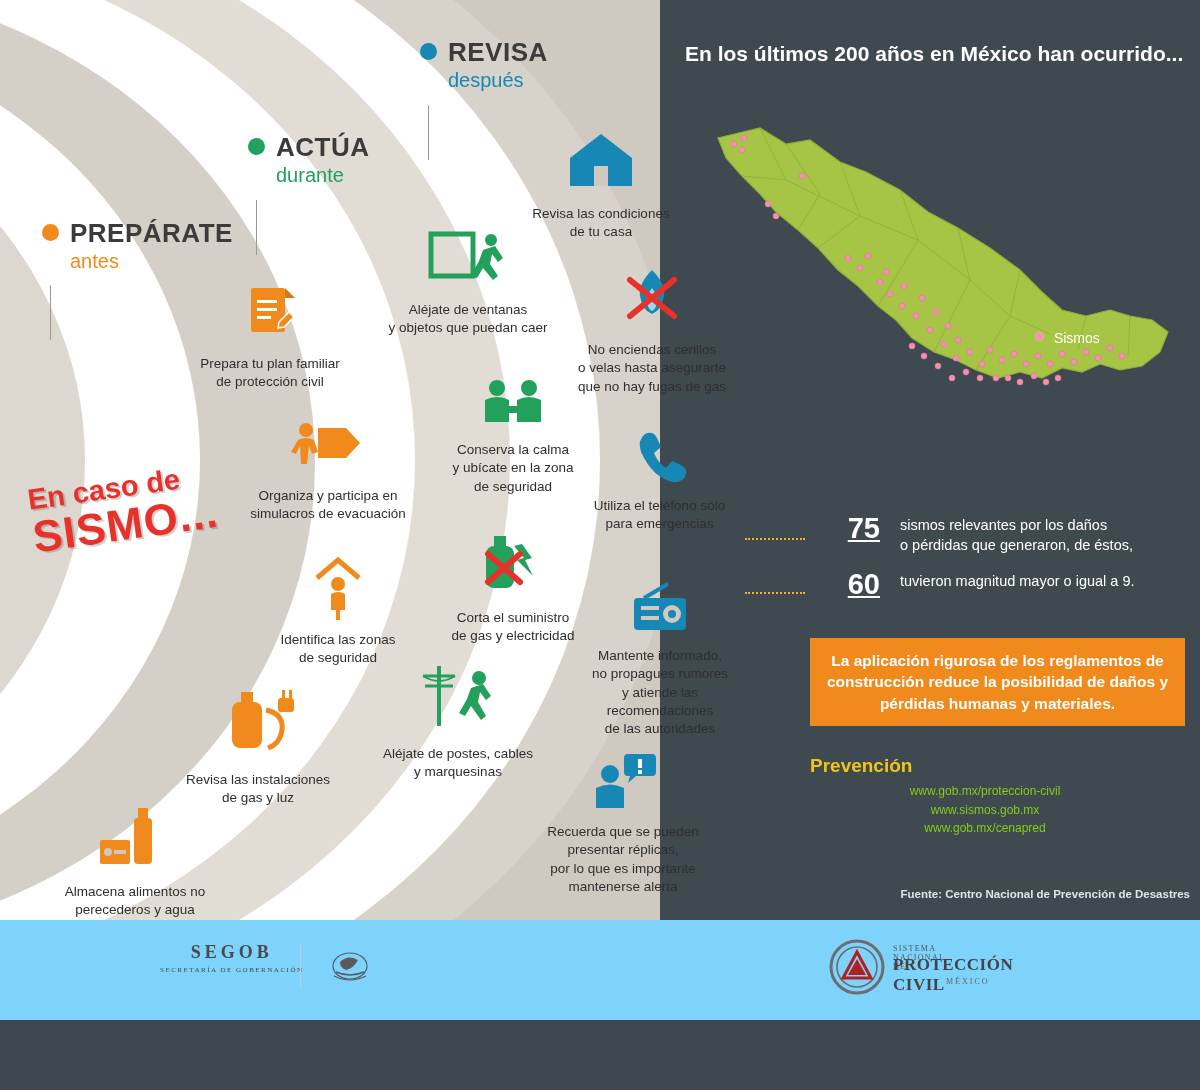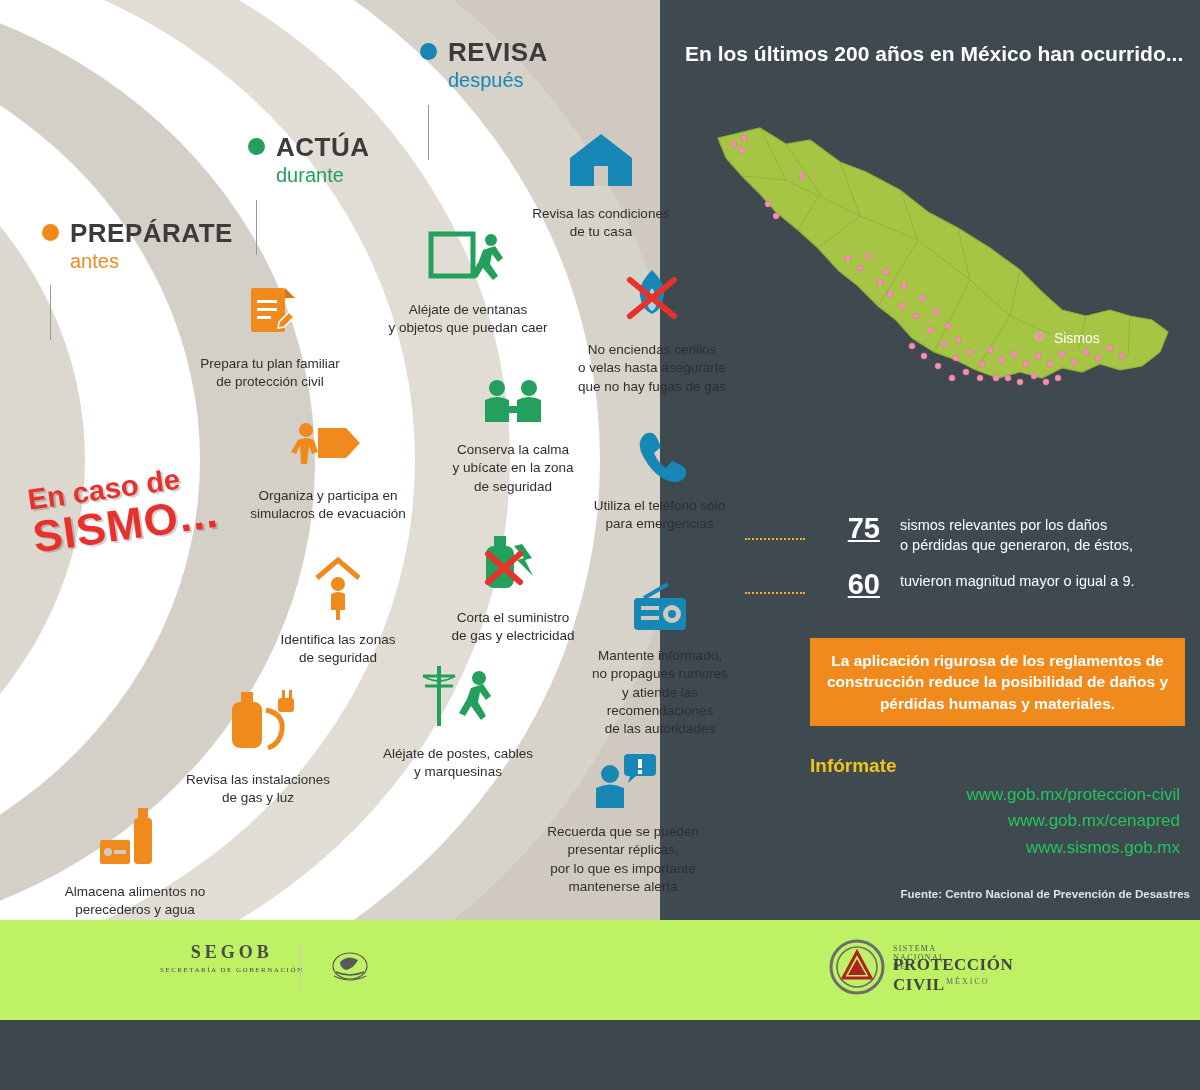--- a/index.html
+++ b/index.html
@@ -58,25 +58,25 @@
   .legend .ldot{display:inline-block;width:7px;height:7px;border-radius:50%;border:1px solid #f0a6b8;background:#f48fb1;margin-right:6px;vertical-align:2px;}
 
   .statline{position:absolute;left:810px;width:370px;}
   .statnum{position:absolute;left:0;top:0;width:70px;text-align:right;color:#fff;font-size:29px;font-weight:bold;text-decoration:underline;}
   .stattxt{position:absolute;left:90px;top:4px;color:#fff;font-size:14.5px;line-height:1.35;}
   .dashes{position:absolute;left:745px;width:60px;border-top:2px dotted #f0b429;}
 
   .orangebox{position:absolute;left:810px;top:638px;width:375px;background:#f08a1d;color:#fff;
      font-size:15.5px;font-weight:bold;line-height:1.38;padding:12px 10px;box-sizing:border-box;text-align:center;}
   .infotitle{position:absolute;left:810px;top:755px;color:#f0c419;font-weight:bold;font-size:19px;}
-  .links{position:absolute;left:790px;top:782px;width:390px;text-align:right;color:#22c55e;font-size:17px;line-height:1.55;}
+  .links{position:absolute;left:790px;top:782px;width:390px;text-align:center;color:#84cc16;font-size:12px;line-height:1.55;}
   .fuente{position:absolute;left:770px;top:888px;width:420px;text-align:right;color:#dfe4e7;font-size:11.5px;font-weight:bold;}
 
   
-  .footer{position:absolute;left:0;top:920px;width:1200px;height:100px;background:#bef264;}
+  .footer{position:absolute;left:0;top:920px;width:1200px;height:100px;background:#7dd3fc;}
   .segob{position:absolute;left:160px;top:22px;text-align:center;color:#4a4a4a;}
   .segob .s1{font-size:18px;font-weight:bold;letter-spacing:4px;font-family:"Liberation Serif",serif;}
   .segob .s2{font-size:7px;letter-spacing:1.5px;margin-top:3px;font-family:"Liberation Serif",serif;}
   .divider{position:absolute;left:300px;top:24px;width:1px;height:45px;background:#c9c9c9;}
   .eagle{position:absolute;left:310px;top:22px;width:80px;height:48px;}
   .pcivil{position:absolute;left:828px;top:18px;}
   .pcivil .pc1{position:absolute;left:65px;top:6px;font-size:8px;letter-spacing:1.3px;color:#555;font-family:"Liberation Serif",serif;}
   .pcivil .pc2{position:absolute;left:65px;top:17px;font-size:17px;font-weight:bold;letter-spacing:.5px;color:#444;font-family:"Liberation Serif",serif;}
   .pcivil .pc3{position:absolute;left:118px;top:39px;font-size:8px;letter-spacing:2px;color:#666;font-family:"Liberation Serif",serif;}
   .bottombar{position:absolute;left:0;top:1020px;width:1200px;height:70px;background:#3d4750;}
@@ -403,25 +403,25 @@
       <span class="stattxt" style="white-space:pre-line;">sismos relevantes por los daños
 o pérdidas que generaron, de éstos,</span>
     </div>
     <div class="statline" style="top:568px;">
       <span class="statnum">60</span>
       <span class="stattxt" style="white-space:pre-line;">tuvieron  magnitud mayor o igual a 9.</span>
     </div>
 
     <div class="orangebox">La aplicación rigurosa de los reglamentos de construcción reduce la posibilidad de daños y pérdidas humanas y materiales.</div>
 
-    <div class="infotitle">Infórmate</div>
+    <div class="infotitle">Prevención</div>
     <div class="links">
       <div>www.gob.mx/proteccion-civil</div>
+      <div>www.sismos.gob.mx</div>
       <div>www.gob.mx/cenapred</div>
-      <div>www.sismos.gob.mx</div>
     </div>
 
     <div class="fuente">Fuente: Centro Nacional de Prevención de Desastres</div>
   </div>
 
   <div class="footer">
     <div class="segob">
       <div class="s1">SEGOB</div>
       <div class="s2">SECRETARÍA DE GOBERNACIÓN</div>
     </div>

